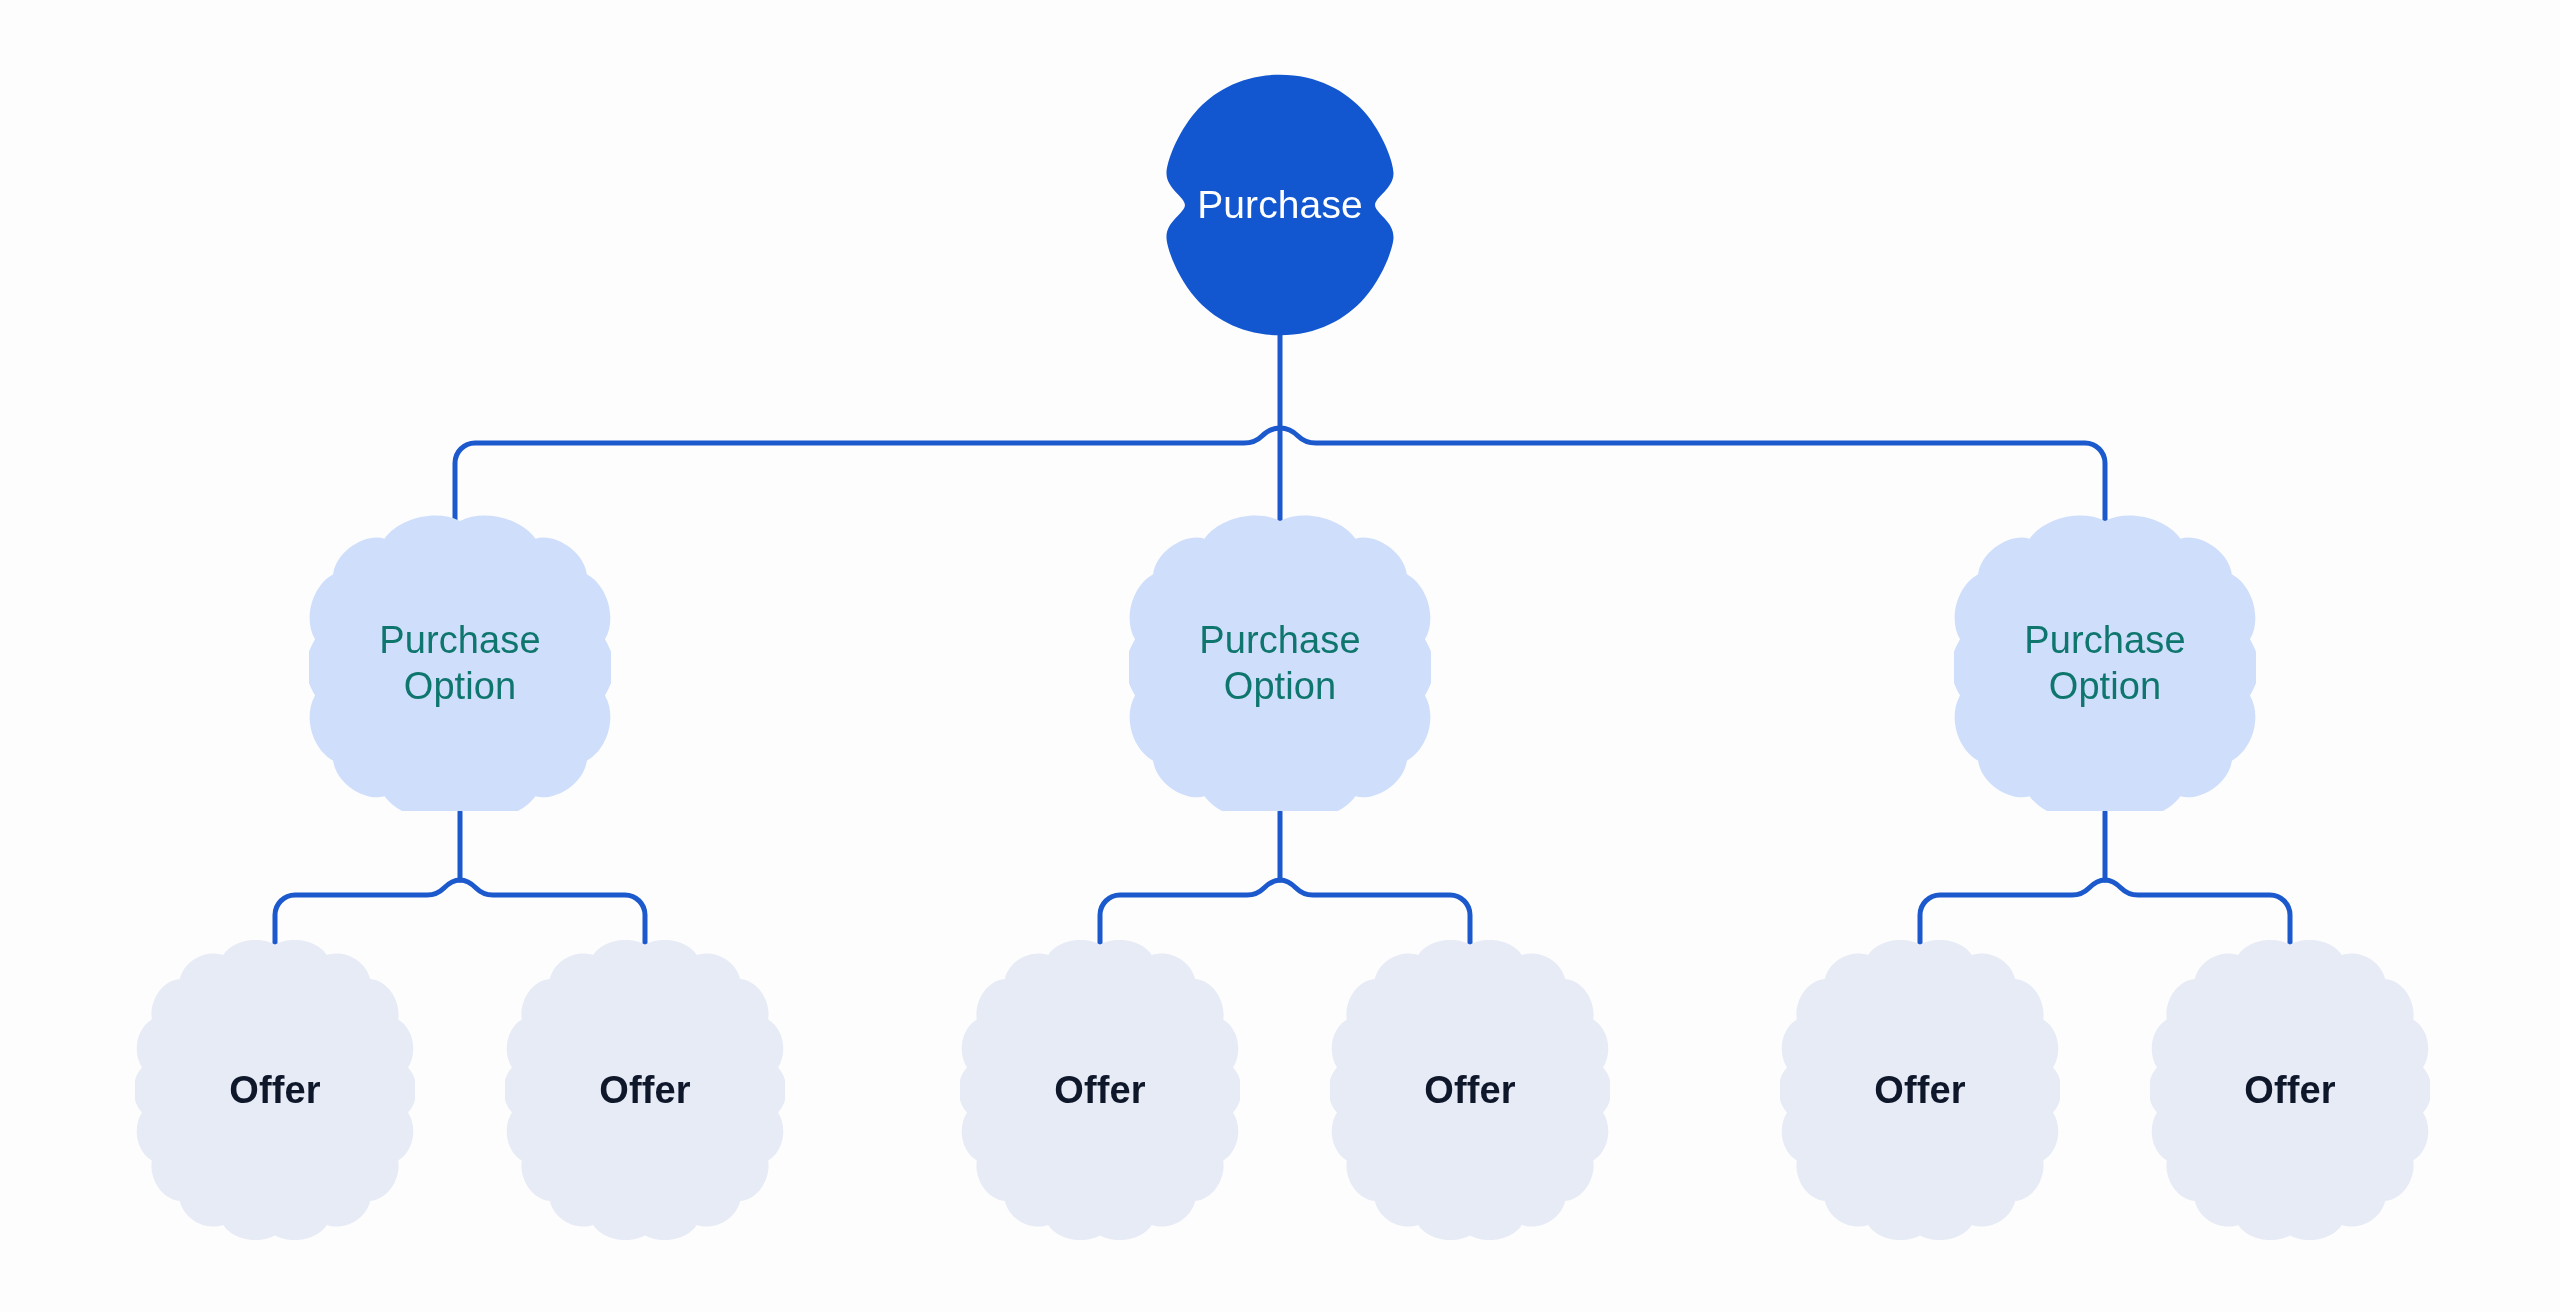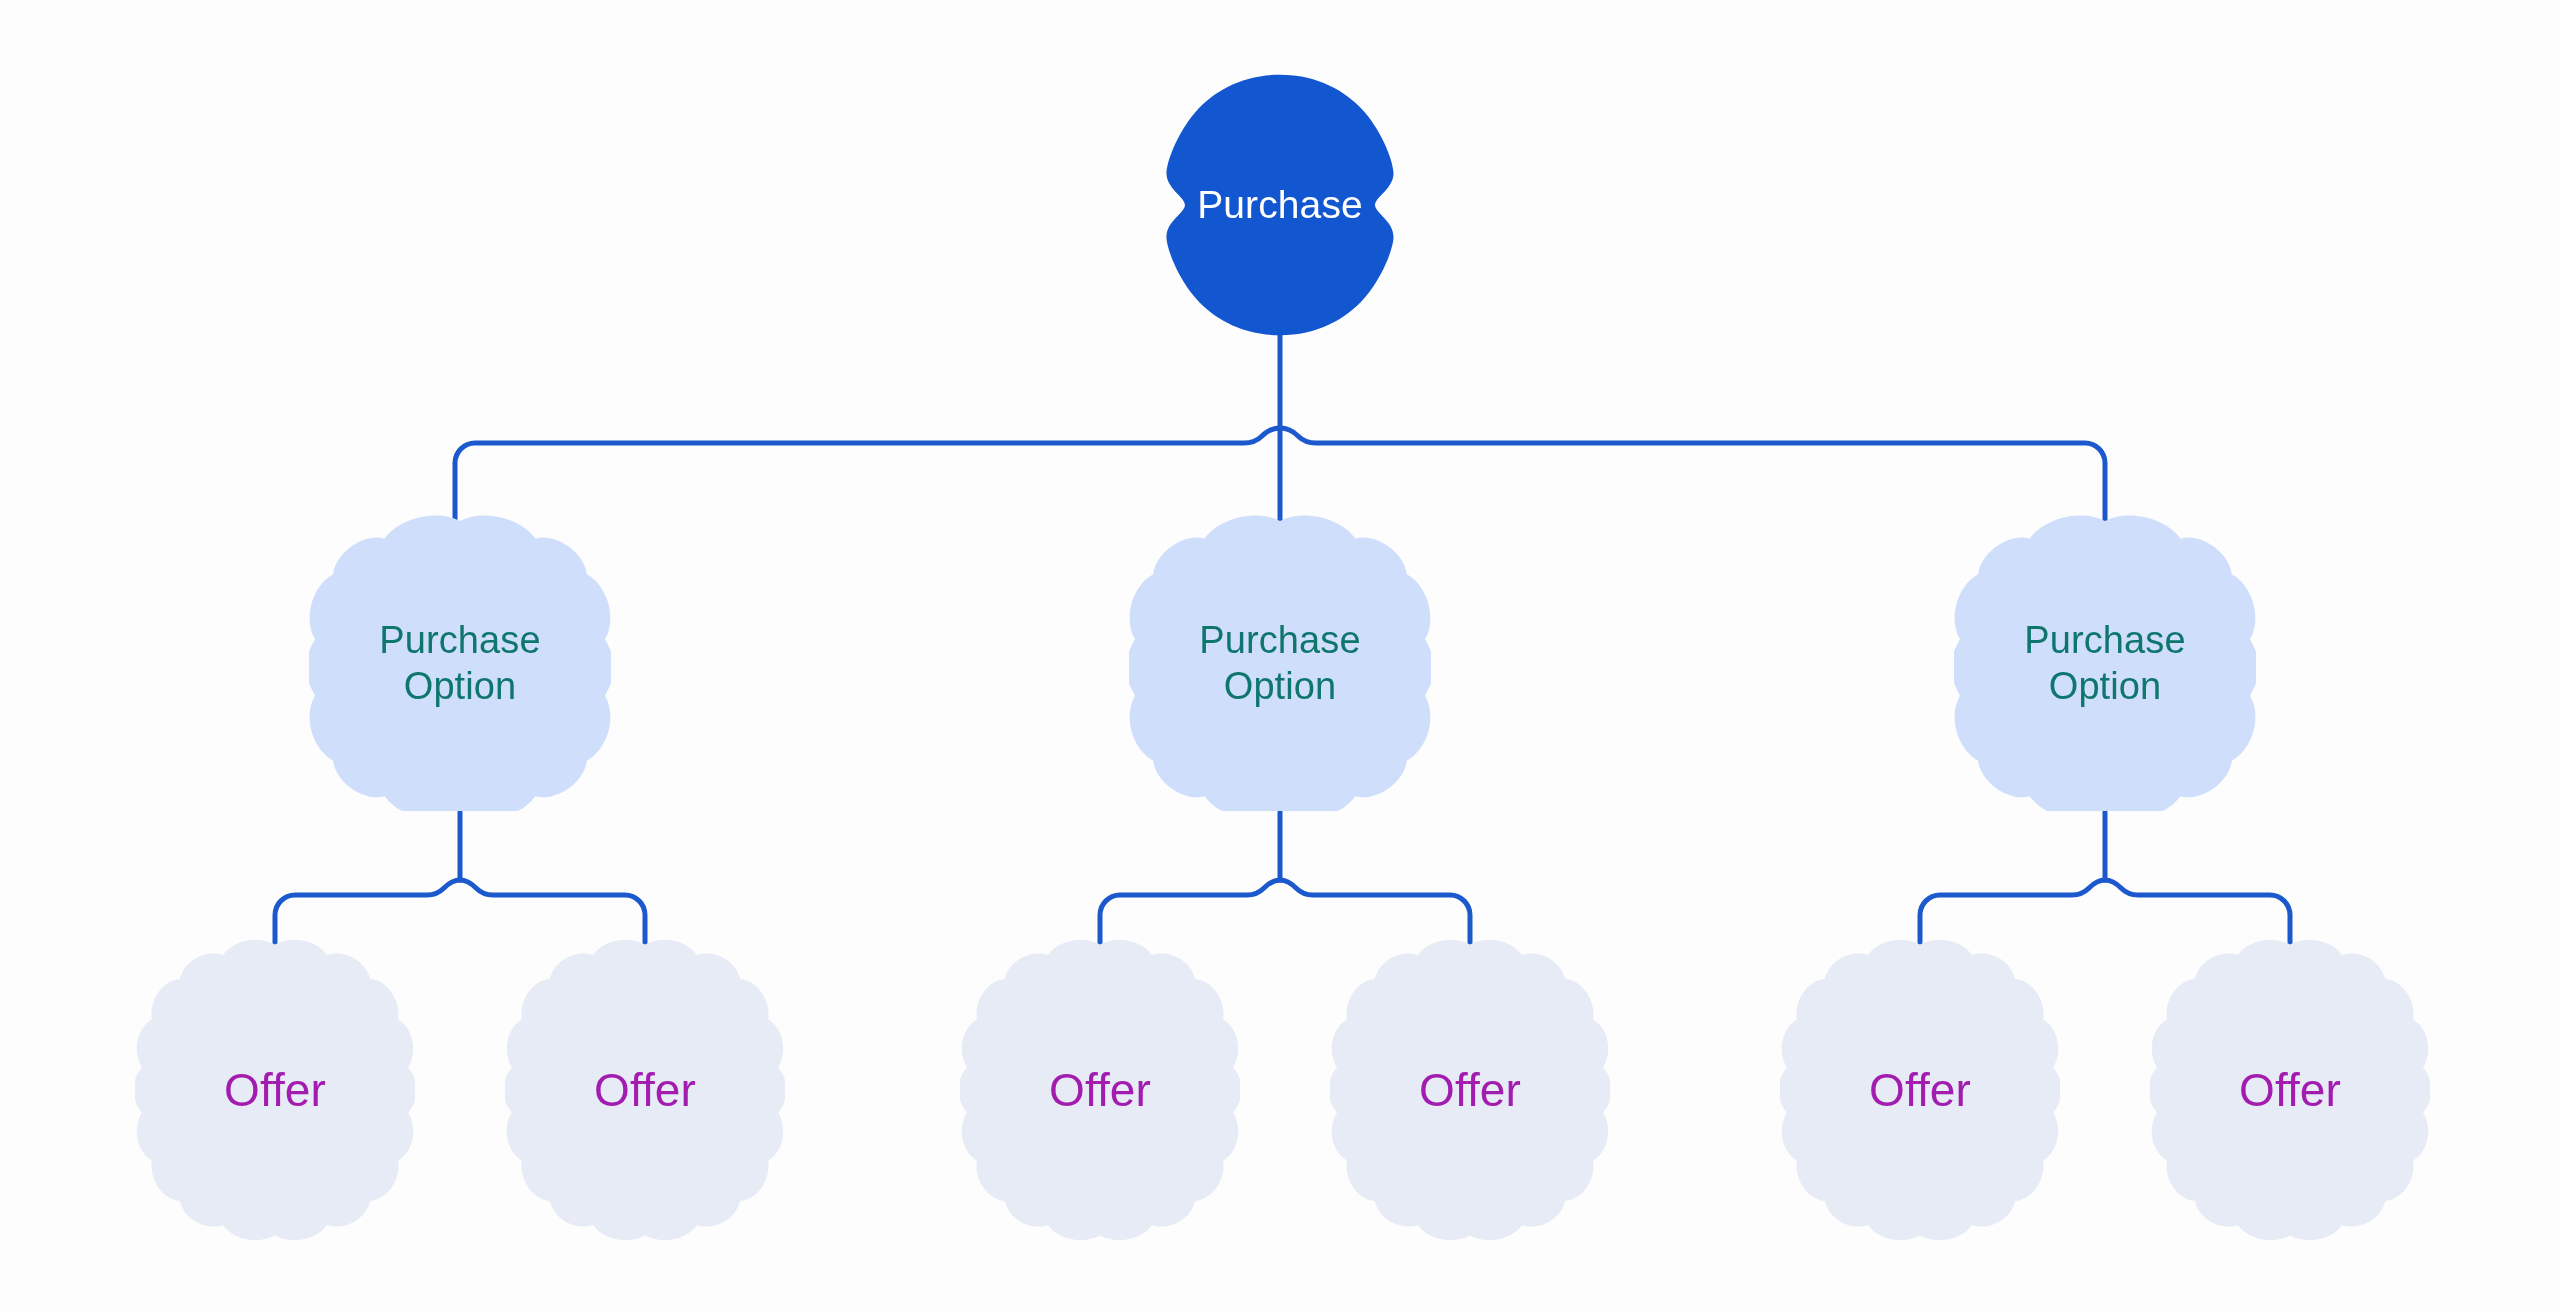--- a/index.html
+++ b/index.html
@@ -73,23 +73,23 @@
   }
   #node-po-0 { left: 309px;  top: 515px; }
   #node-po-1 { left: 1129px; top: 515px; }
   #node-po-2 { left: 1954px; top: 515px; }
   
   .node-offer {
     width: 280px;
     height: 300px;
   }
   .node-offer .node-label {
-    color: #a21caf;
-    font-size: 46px;
-    font-weight: 400;
+    color: #0f172a;
+    font-size: 38px;
+    font-weight: 700;
   }
   #node-offer-0 { left: 135px;  top: 940px; }
   #node-offer-1 { left: 505px;  top: 940px; }
   #node-offer-2 { left: 960px;  top: 940px; }
   #node-offer-3 { left: 1330px; top: 940px; }
   #node-offer-4 { left: 1780px; top: 940px; }
   #node-offer-5 { left: 2150px; top: 940px; }
 </style>
 </head>
 <body>

